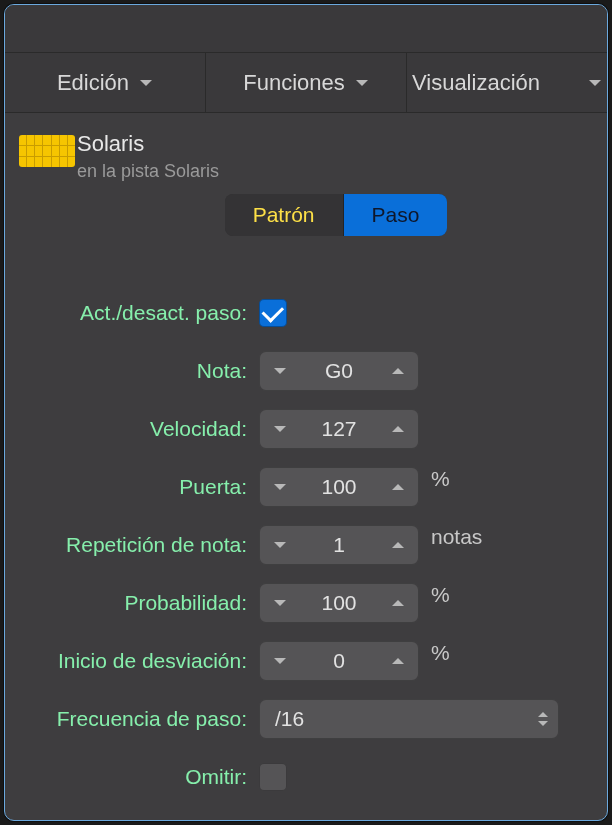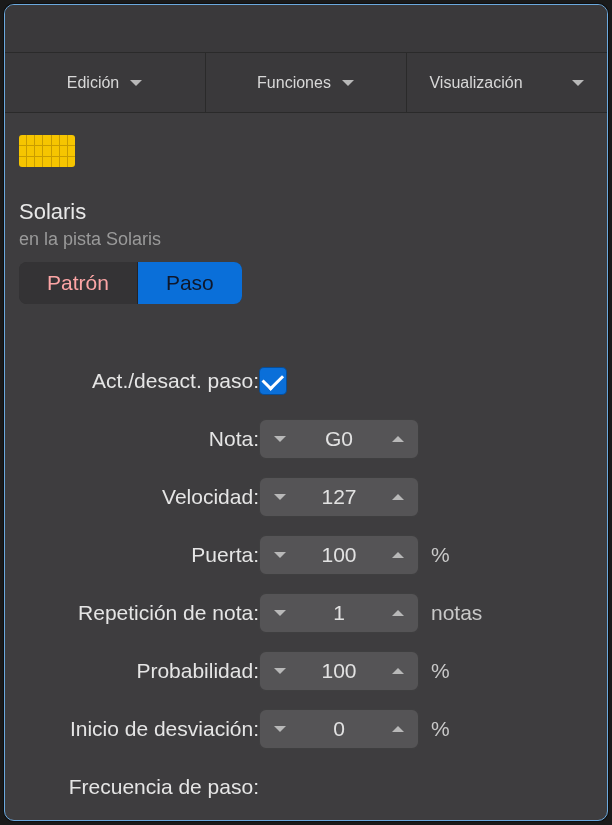--- a/index.html
+++ b/index.html
@@ -32,39 +32,38 @@
       background: #3a393b;
       border-bottom: 1px solid #2a2a2a;
     }
     .menu-item {
       flex: 1;
       display: flex;
       align-items: center;
       justify-content: center;
       gap: 10px;
       color: #d8d8d8;
-      font-size: 16px;
+      font-size: 22px;
       border-right: 1px solid #2a2a2a;
       cursor: default;
     }
     .menu-item:last-child { border-right: none; gap: 48px; }
     .chevron-down {
       width: 14px;
       height: 14px;
       display: inline-flex;
       align-items: center;
       justify-content: center;
     }
     .chevron-down svg { width: 14px; height: 10px; }
     .context-header {
       display: flex;
       align-items: flex-start;
       padding: 18px 12px 10px 14px;
-      gap: 32px;
-      flex-direction: column;
+      gap: 2px;
     }
     .track-icon {
       width: 56px;
       height: 32px;
       background: #f6c500;
       border-radius: 3px;
       margin-top: 4px;
       position: relative;
       display: flex;
       flex-direction: column;
@@ -105,21 +104,21 @@
       overflow: hidden;
       height: 42px;
       box-shadow: inset 0 0 0 1px rgba(0,0,0,0.2);
     }
     .segment {
       display: flex;
       align-items: center;
       justify-content: center;
       padding: 0 28px;
       background: #343335;
-      color: #fca5a5;
+      color: #fde047;
       font-size: 21px;
       border-right: 1px solid rgba(0,0,0,0.3);
       cursor: default;
     }
     .segment:last-child { border-right: none; }
     .segment.active {
       background: #0a6fd9;
       color: #0f172a;
     }
     .inspector {
@@ -127,26 +126,27 @@
     }
     .field-row {
       display: flex;
       align-items: center;
       margin-bottom: 16px;
       min-height: 42px;
     }
     .field-label {
       width: 236px;
       text-align: right;
-      color: #e5e5e5;
+      color: #86efac;
       font-size: 21px;
+      padding-right: 12px;
     }
     .field-control {
       display: flex;
-      align-items: center;
+      align-items: flex-start;
       gap: 12px;
     }
     .checkbox {
       width: 28px;
       height: 28px;
       border-radius: 5px;
       background: #555456;
       box-shadow: inset 0 0 0 1px rgba(0,0,0,0.3);
       display: flex;
       align-items: center;
@@ -418,20 +418,33 @@
                 <path class="arrow-fill" d="M1 8l6-6 6 6z"></path>
               </svg>
             </div>
         </div>
         <span class="suffix">%</span>
       </div>
     </div>
 
     <div class="field-row">
       <div class="field-label">Frecuencia de paso:</div>
+      <div class="field-control">
+        <div class="select-ctl">
+          <span class="select-value">/16</span>
+          <span class="select-arrows">
+            <svg viewBox="0 0 12 7">
+                <path class="arrow-fill" d="M1 6l5-5 5 5z"></path>
+              </svg>
+            <svg viewBox="0 0 12 7">
+                <path class="arrow-fill" d="M1 1l5 5 5-5z"></path>
+              </svg>
+          </span>
+        </div>
+      </div>
     </div>
 
     <div class="field-row">
       <div class="field-label">Omitir:</div>
       <div class="field-control">
         <div class="checkbox"></div>
       </div>
     </div>
 
   </div>

